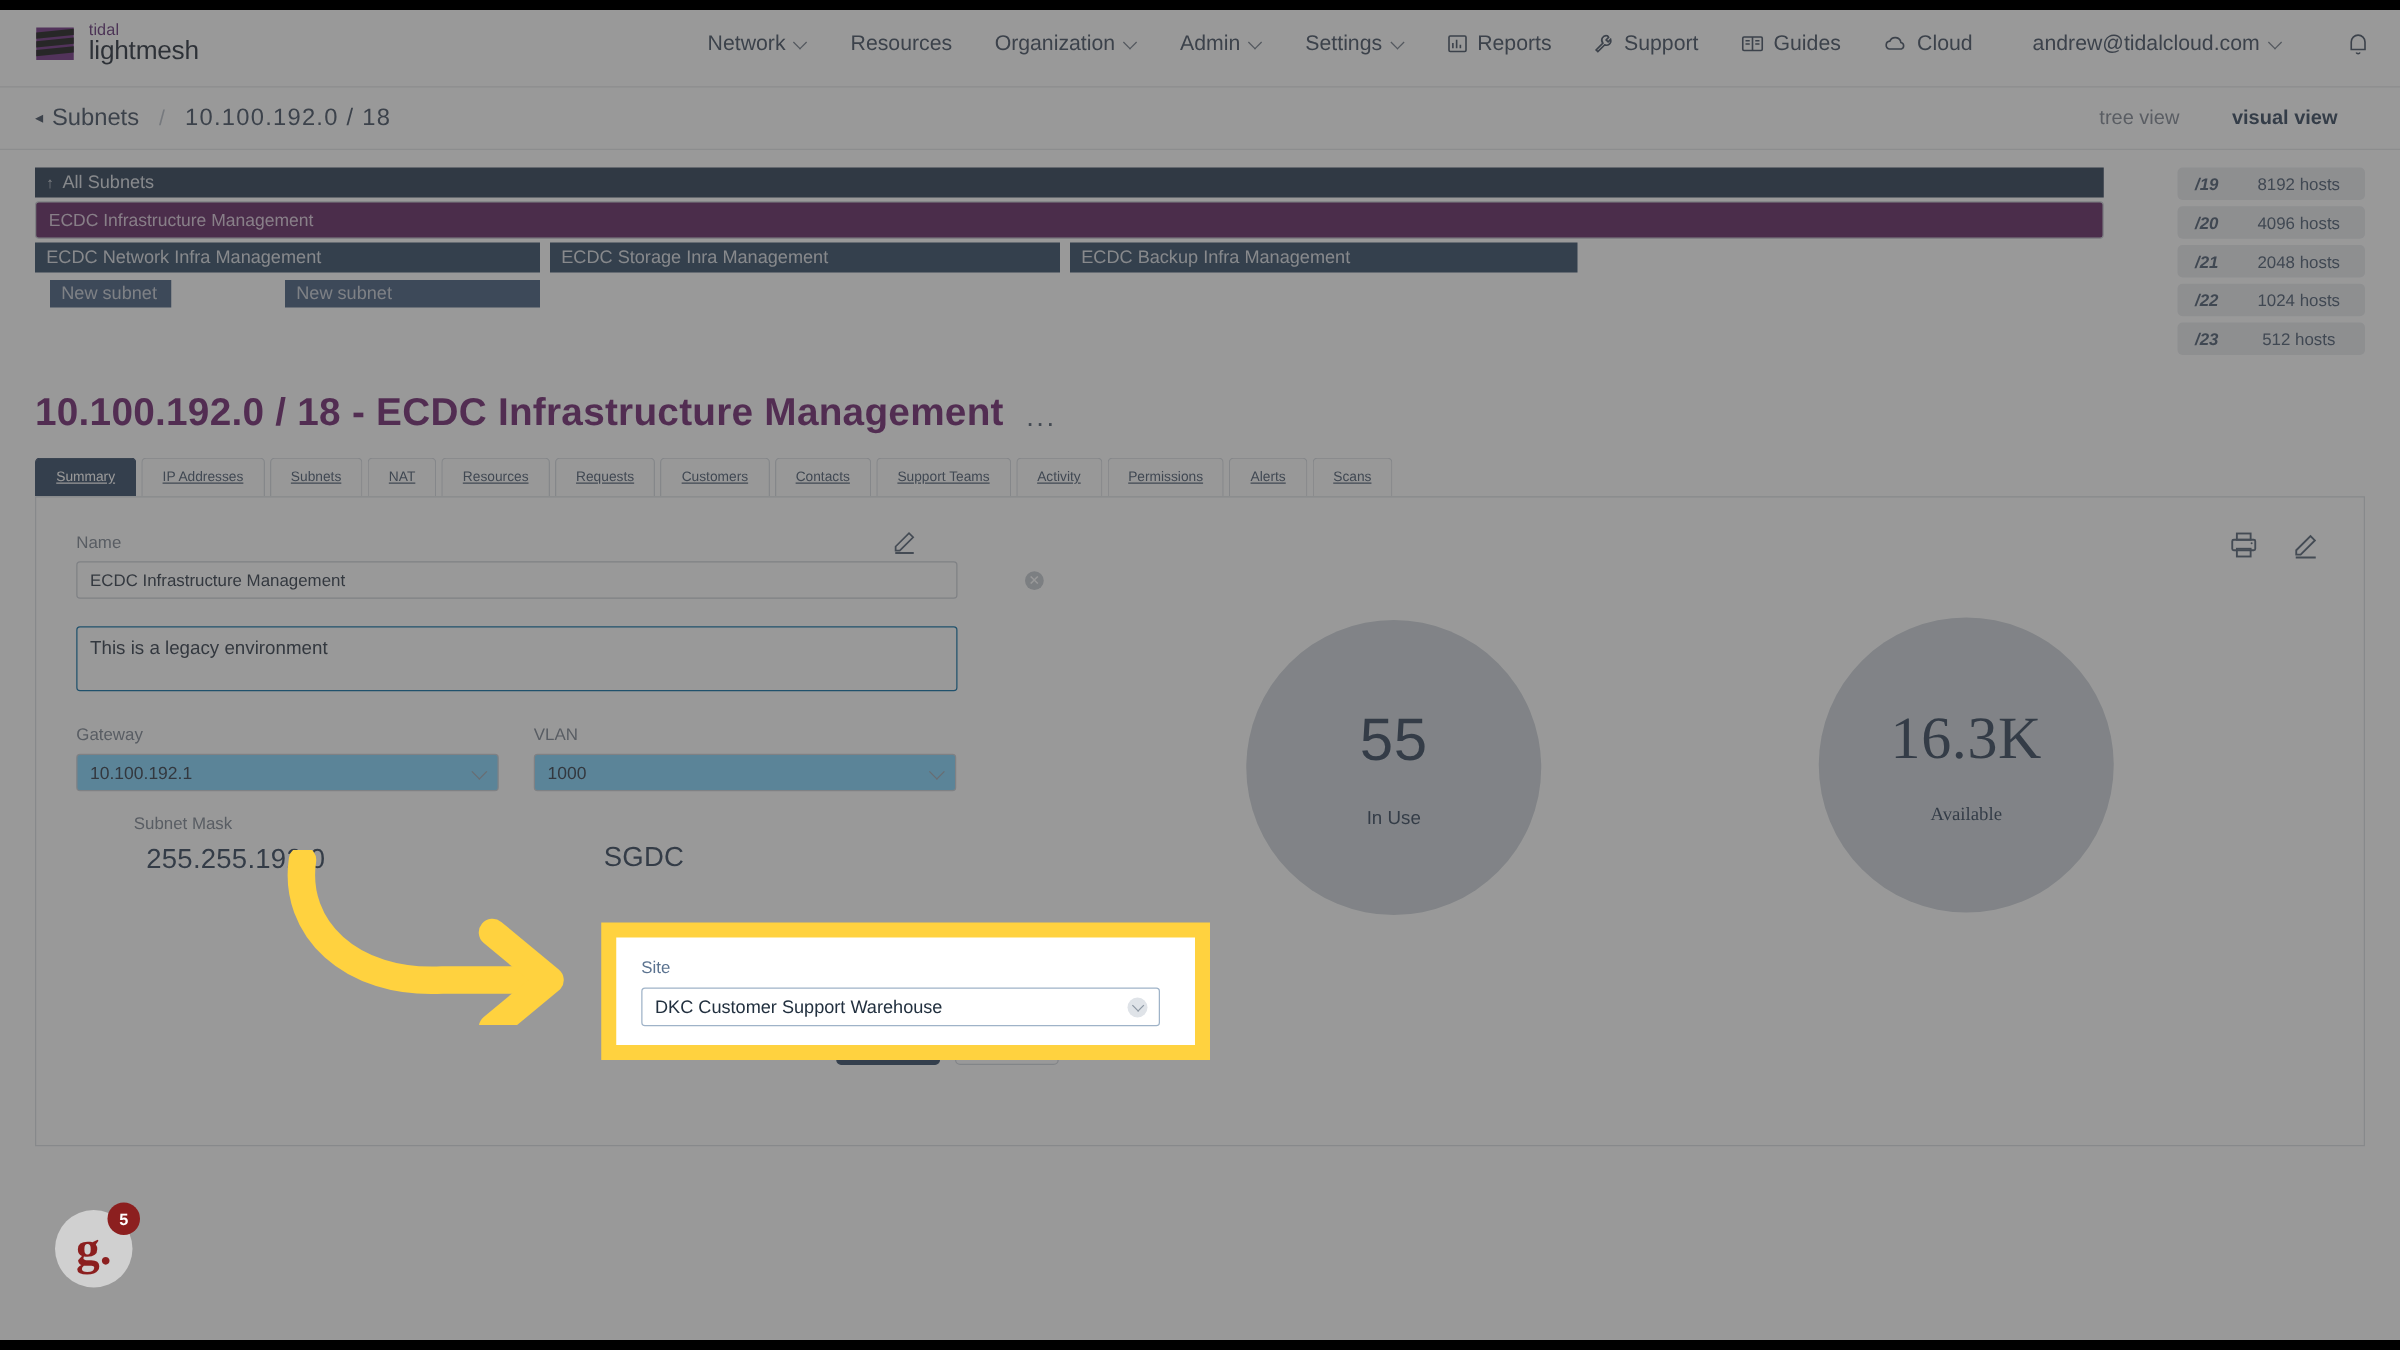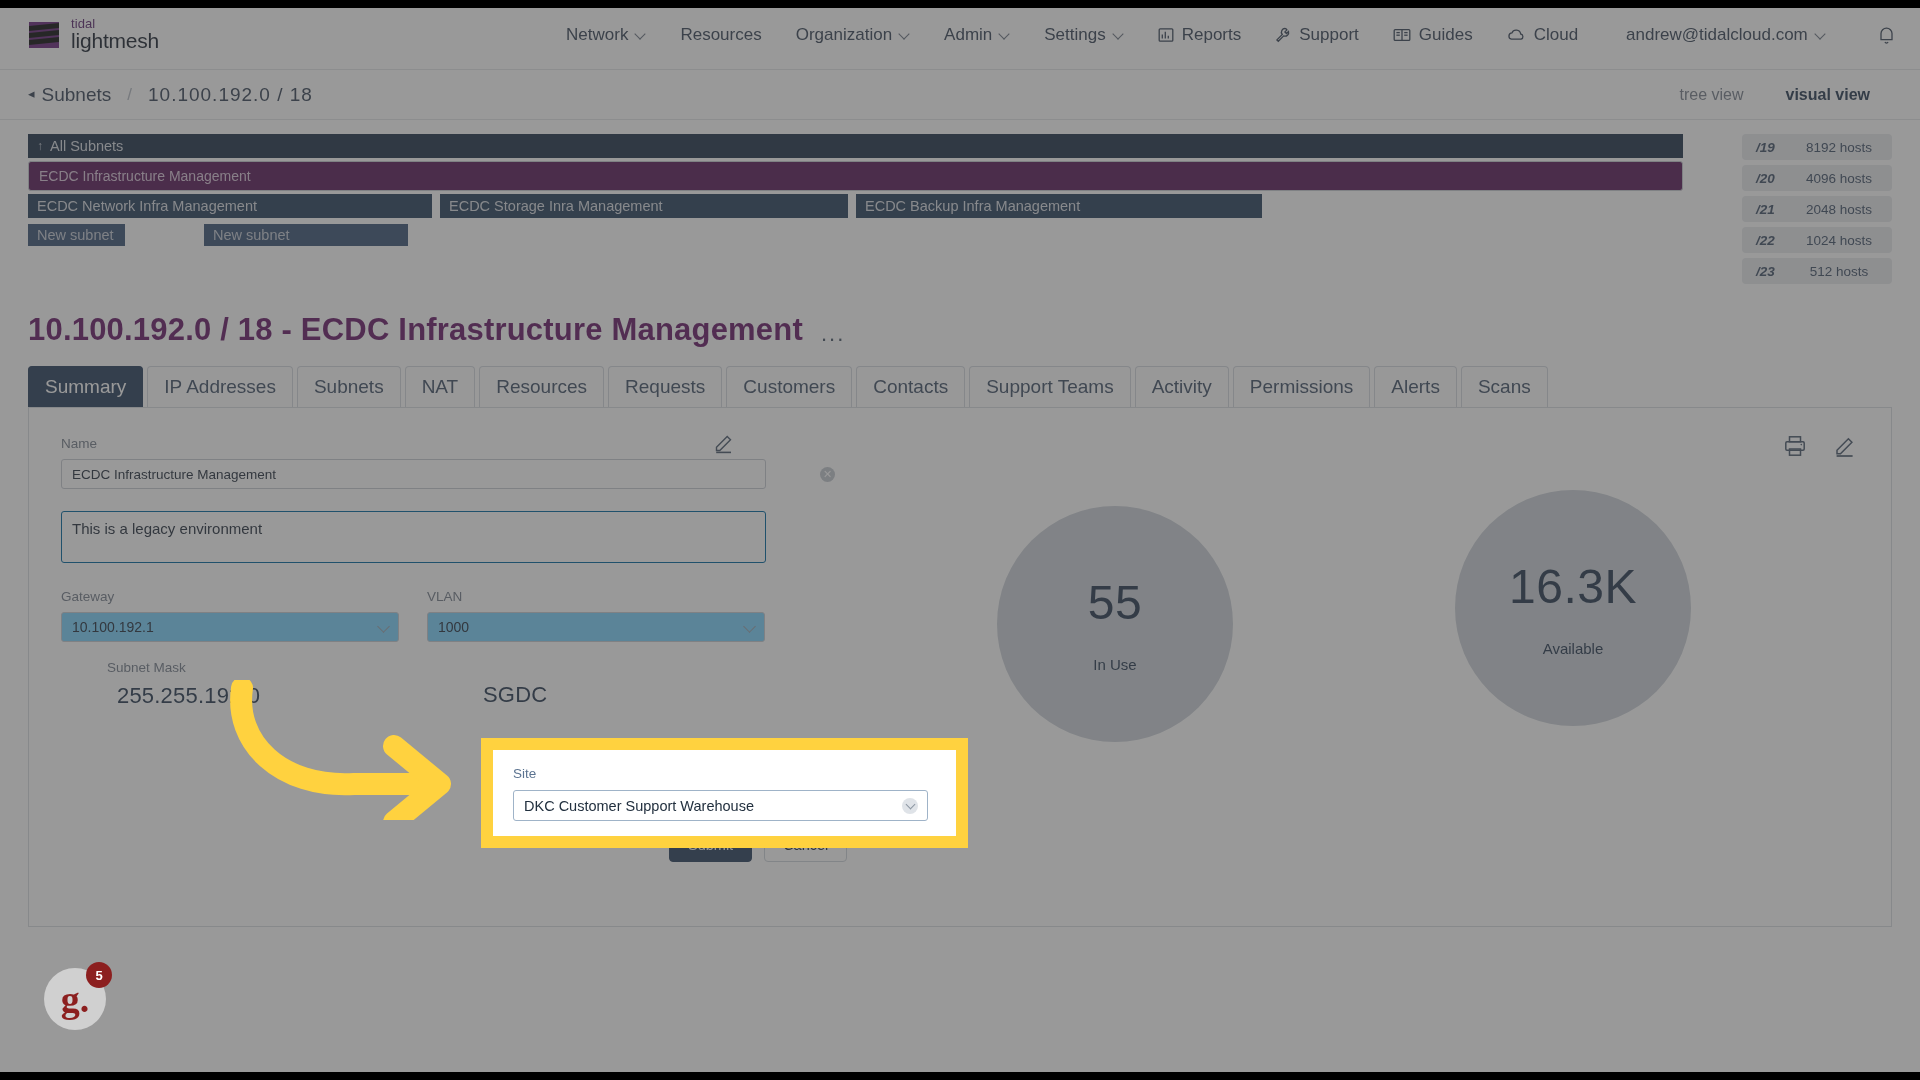--- a/index.html
+++ b/index.html
@@ -87,21 +87,21 @@
     display:flex; align-items:center;
     padding-left: 9px;
     height: 24px;
     margin-bottom: 3px;
     cursor:pointer;
   }
   .bar.all   { background:#24374f; }
   .bar.sel   { background:#5c1f5c; color:#dcc8dc; }
   .row { display:flex; gap:8px; margin-bottom:3px; }
   .bar.child { background:#2d4560; height:24px; }
-  .bar.newsub { background:#40587a; color:#c6ccd6; height:22px; }
+  .bar.newsub { background:#40587a; color:#c6ccd6; height:22px;margin-left:12px; }
   .up-arrow { margin-right:7px; font-size:12px; opacity:.85; }
 
   #prefix-list {
     position:absolute; top: 14px; right: 28px;
     width: 150px;
   }
   .prefix-row {
     background:#e8eaed;
     border-radius: 4px;
     height: 26px; margin-bottom:5px;
@@ -116,22 +116,22 @@
   #page-title { font-size: 31px; color:#6b1f6b; font-weight:700; letter-spacing:.2px; }
   #title-dots { color:#4d5a6b; font-size: 22px; letter-spacing:2px; cursor:pointer; position:relative; top:4px;}
 
   
   #tabs { display:flex; gap:4px; padding: 18px 28px 0 28px; }
   .tab {
     border:1px solid #d5d9df; border-bottom:none;
     border-radius: 4px 4px 0 0;
     background:#fdfdfd;
     padding: 9px 16px;
-    font-size: 19px; color:#46566c;
-    cursor:pointer; white-space:nowrap;
+    font-size: 11px; color:#46566c;
+    cursor:pointer; white-space:nowrap;text-decoration:underline;
   }
   .tab.active { background:#2d4360; color:#ffffff; border-color:#2d4360; }
 
   
   #panel {
     margin: 0 28px;
     border: 1px solid #d9dde2;
     background: #ffffff;
     height: 520px;
     position: relative;
@@ -512,21 +512,21 @@
             <path d="M4 16.2 15.4 4.8l3.5 3.5L7.5 19.7H4z"></path>
             <line x1="3.6" y1="22" x2="19.6" y2="22" stroke-width="1.7"></line>
           </svg>
         </span>
       </div>
 
       <div class="circle" style="left:118px; top:98px; width:236px; height:236px;">
         <div class="circ-num">55</div>
         <div class="circ-lbl">In Use</div>
       </div>
-      <div class="circle" style="left:576px; top:82px; width:236px; height:236px;">
+      <div class="circle" style="left:576px; top:96px; width:236px; height:236px;font-family:Liberation Serif, serif;">
         <div class="circ-num">16.3K</div>
         <div class="circ-lbl">Available</div>
       </div>
     </div>
   </div>
 
   <div id="dim"></div>
 
   <div id="spotlight">
     <div id="spotlight-inner">

